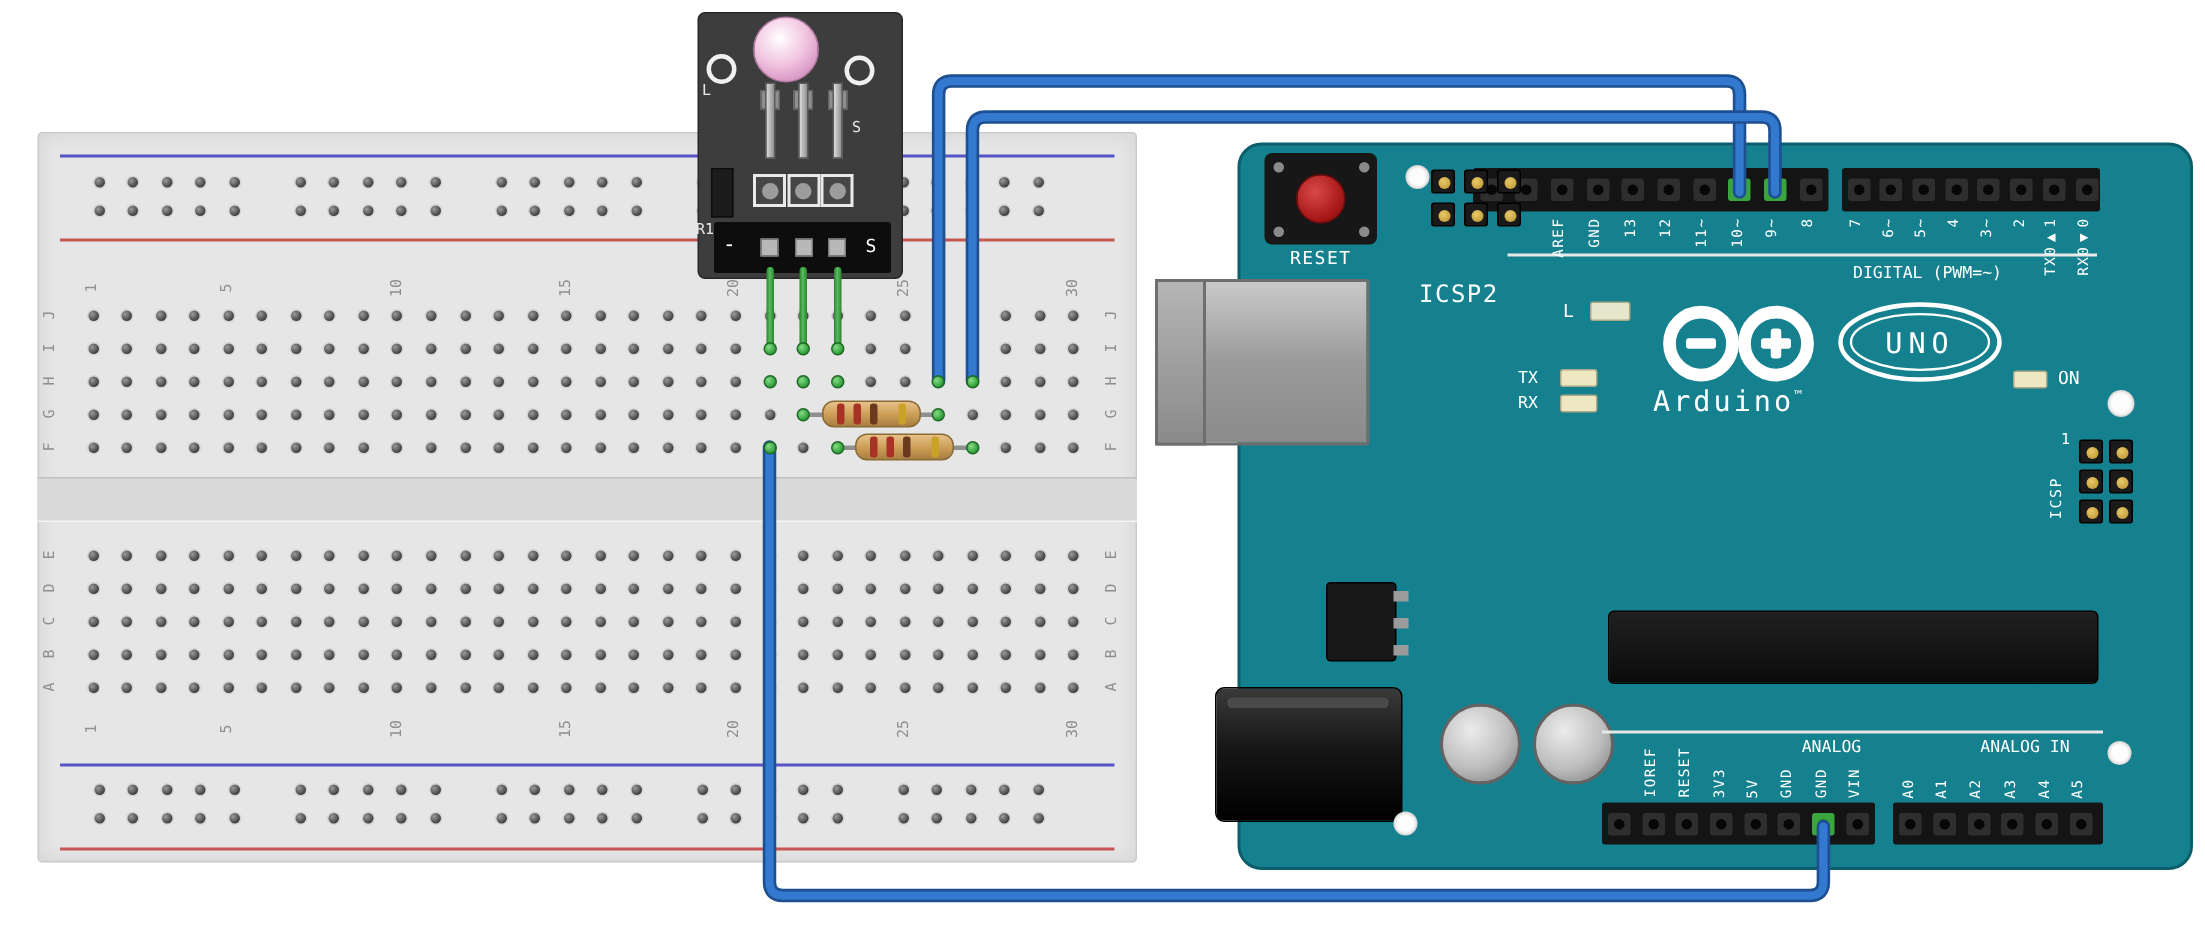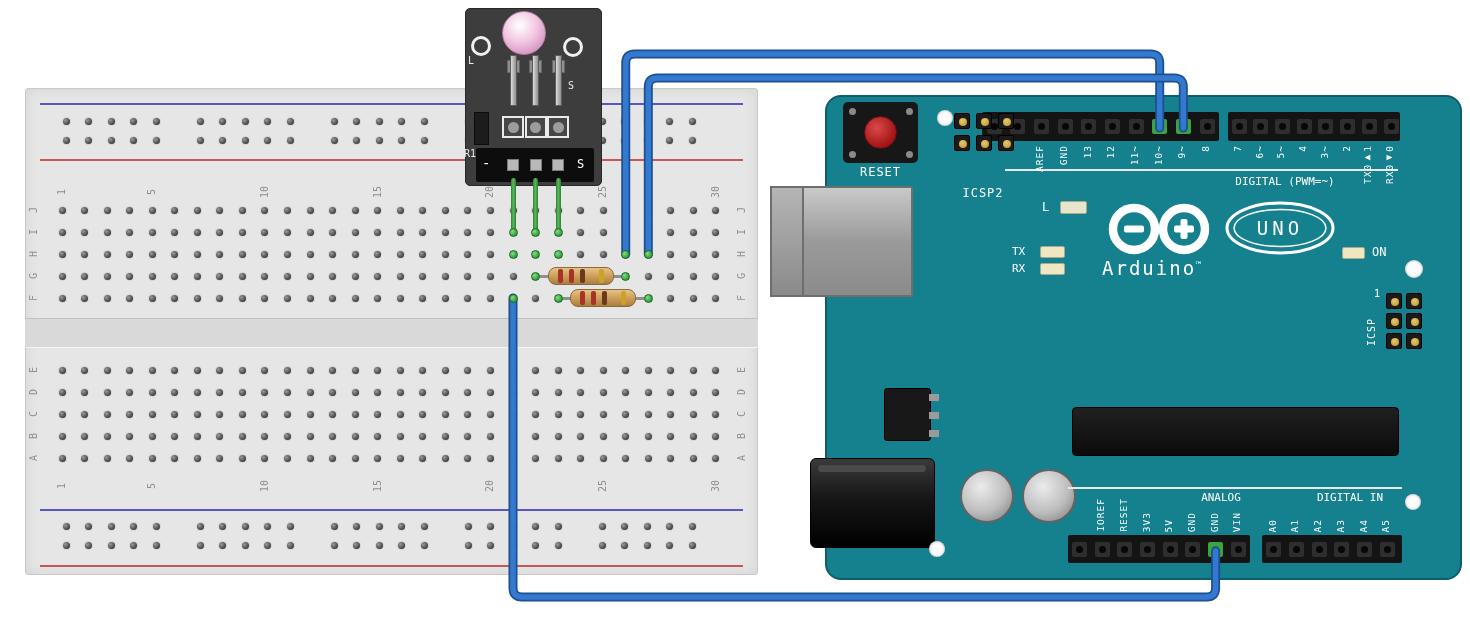--- a/index.html
+++ b/index.html
@@ -492,21 +492,21 @@
   <div class="abs" style="left:818px;top:465px;width:108px;height:7px;background:#4a4a4a;border-radius:4px"></div>
 
   <div class="abs" style="left:843px;top:102px;width:75px;height:61px;background:#171717;border-radius:5px"></div>
   <div class="abs" style="left:848.5px;top:107.5px;width:7px;height:7px;border-radius:50%;background:#8a8a8a"></div>
   <div class="abs" style="left:905.5px;top:107.5px;width:7px;height:7px;border-radius:50%;background:#8a8a8a"></div>
   <div class="abs" style="left:848.5px;top:150.5px;width:7px;height:7px;border-radius:50%;background:#8a8a8a"></div>
   <div class="abs" style="left:905.5px;top:150.5px;width:7px;height:7px;border-radius:50%;background:#8a8a8a"></div>
   <div class="abs" style="left:864px;top:116px;width:33px;height:33px;border-radius:50%;background:radial-gradient(circle at 38% 35%,#d84a4a,#a31515 70%,#7d0e0e);border:1px solid #6d0c0c"></div>
   <div class="lbl" style="left:843px;top:165px;width:75px;text-align:center;font-size:12px;letter-spacing:1px">RESET</div>
 
-  <div class="lbl" style="left:946px;top:186px;width:74px;text-align:center;font-size:12px;letter-spacing:1px">ICSP2</div>
+  <div class="lbl" style="left:946px;top:186px;width:74px;text-align:left;font-size:16px;letter-spacing:1px">ICSP2</div>
 
   <div class="abs hole-white" style="left:937px;top:110px;width:16px;height:16px"></div>
   <div class="abs hole-white" style="left:1405px;top:260px;width:18px;height:18px"></div>
   <div class="abs hole-white" style="left:929px;top:541px;width:16px;height:16px"></div>
   <div class="abs hole-white" style="left:1405px;top:494px;width:16px;height:16px"></div>
 
   <div class="abs" style="left:982px;top:112px;width:237px;height:29px;background:#141414;border-radius:2px"></div>
   <div class="abs" style="left:1228px;top:112px;width:172px;height:29px;background:#141414;border-radius:2px"></div>
   <div class="abs" style="left:1005px;top:169px;width:393px;height:2px;background:#e8e8e8"></div>
   <div class="lbl" style="left:1160px;top:175px;width:250px;text-align:center;font-size:11px">DIGITAL (PWM=~)</div>
@@ -550,21 +550,21 @@
 
   <div class="abs cap" style="left:960px;top:469px"></div>
   <div class="abs cap" style="left:1022px;top:469px"></div>
 
   <div class="abs" style="left:1072px;top:407px;width:327px;height:49px;background:linear-gradient(180deg,#202020,#0b0b0b);border:1px solid #000;border-radius:4px"></div>
 
   <div class="abs" style="left:1068px;top:535px;width:182px;height:28px;background:#141414;border-radius:2px"></div>
   <div class="abs" style="left:1262px;top:535px;width:140px;height:28px;background:#141414;border-radius:2px"></div>
   <div class="abs" style="left:1068px;top:487px;width:334px;height:2px;background:#e8e8e8"></div>
   <div class="lbl" style="left:1150px;top:491px;width:142px;text-align:center;font-size:11px">ANALOG</div>
-  <div class="lbl" style="left:1280px;top:491px;width:140px;text-align:center;font-size:11px">DIGITAL IN</div>
+  <div class="lbl" style="left:1280px;top:491px;width:140px;text-align:center;font-size:11px">ANALOG IN</div>
 
   <div class="abs" id="ard-gen" style="left:0;top:0">
       <div style="position: absolute; left: 986.5px; top: 119px; width: 15px; height: 15px; border-radius: 2px; background: rgb(46, 46, 46);">
         <div style="position: absolute; left: 4px; top: 4px; width: 7px; height: 7px; border-radius: 50%; background: rgb(7, 7, 7);"></div>
       </div>
       <div style="position: absolute; left: 1010.2px; top: 119px; width: 15px; height: 15px; border-radius: 2px; background: rgb(46, 46, 46);">
         <div style="position: absolute; left: 4px; top: 4px; width: 7px; height: 7px; border-radius: 50%; background: rgb(7, 7, 7);"></div>
       </div>
       <div style="position: absolute; left: 1033.8px; top: 119px; width: 15px; height: 15px; border-radius: 2px; background: rgb(46, 46, 46);">
         <div style="position: absolute; left: 4px; top: 4px; width: 7px; height: 7px; border-radius: 50%; background: rgb(7, 7, 7);"></div>

